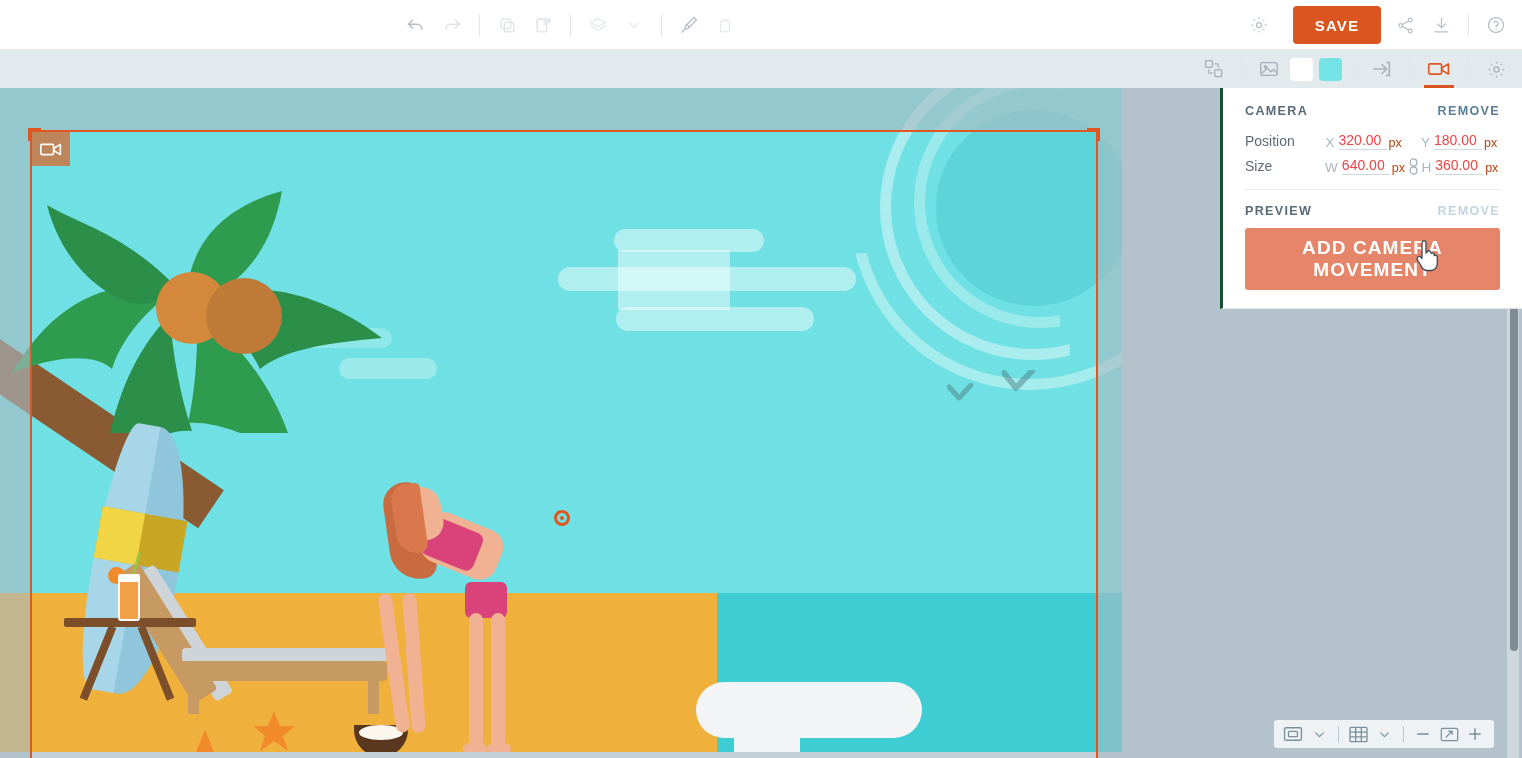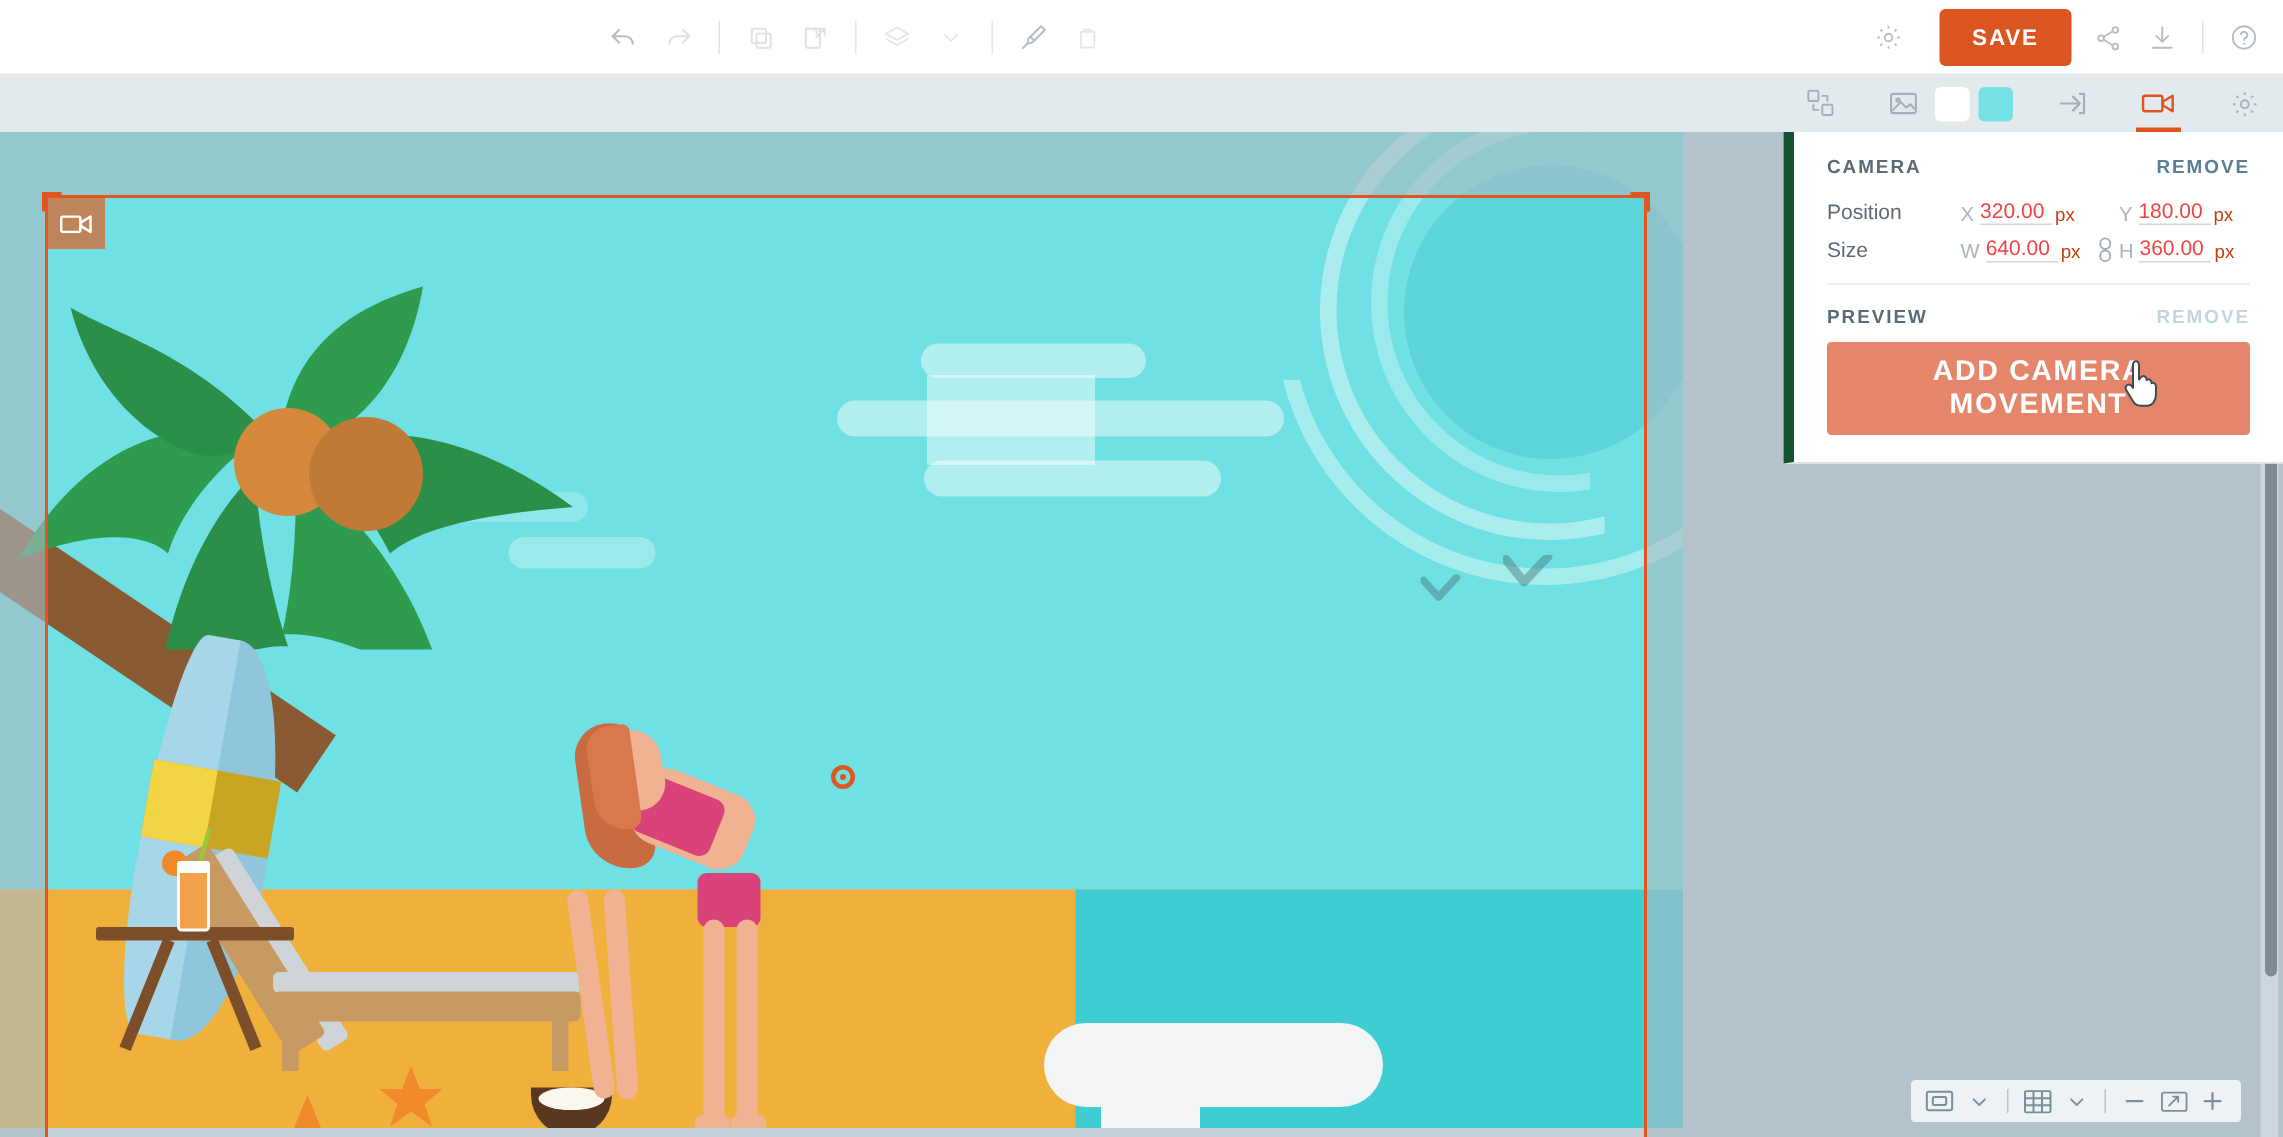--- a/index.html
+++ b/index.html
@@ -239,22 +239,22 @@
     position:absolute; left:554px; top:422px;
     width:16px; height:16px; border-radius:50%;
     border:3px solid #e05620; background: transparent;
     display:flex; align-items:center; justify-content:center;
   }
   .pivot::after { content:''; width:4px; height:4px; border-radius:50%; background:#e05620; }
 
   
   .cam-panel {
     position: absolute; right: 0; top: 88px;
-    width: 333px; background: #ffffff;
-    border-left: 7px solid #14532d;
+    width: 302px; background: #ffffff;
+    border-left: 3px solid #14532d;
     border-bottom: 1px solid #dfe5e9;
     padding: 16px 22px 18px 22px;
     z-index: 30;
   }
   .panel-row {
     display:flex; align-items:center; justify-content:space-between;
     margin-bottom: 14px;
   }
   .panel-title { font-size: 12.6px; letter-spacing: 1.3px; color:#5a6b78; font-weight:600;}
   .panel-remove { font-size: 12.6px; letter-spacing: 1.3px; color:#5a7f95; font-weight:600; cursor:pointer;}

